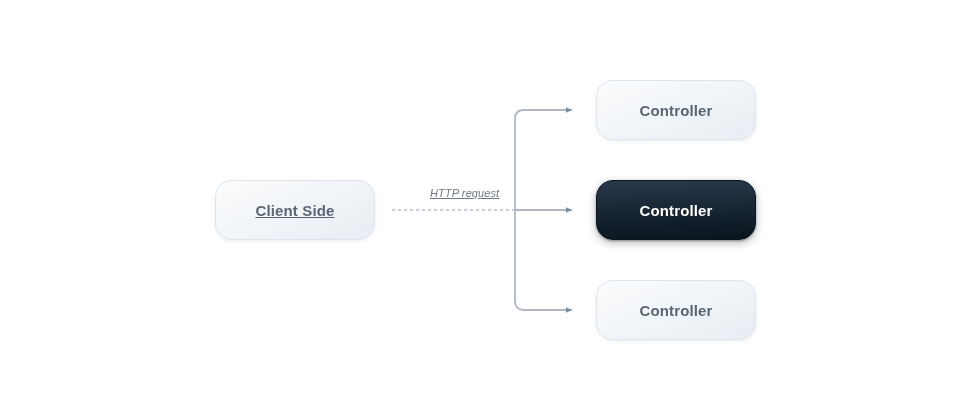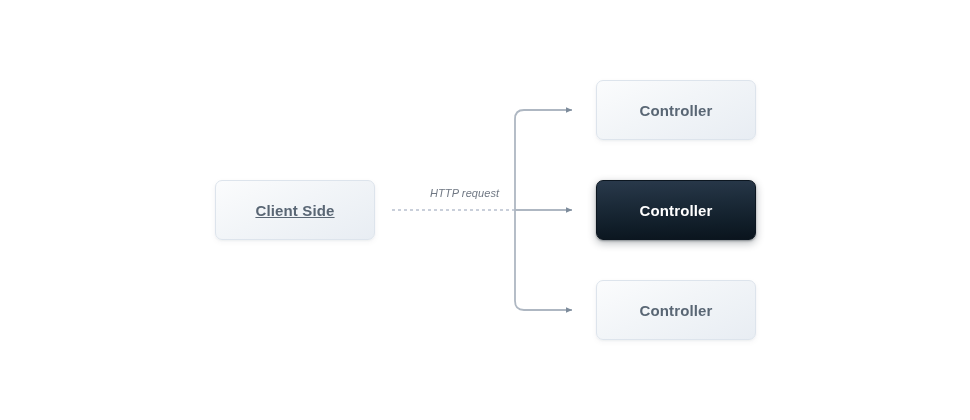--- a/index.html
+++ b/index.html
@@ -22,21 +22,21 @@
     width: 970px;
     height: 420px;
   }
 
   .node {
     position: absolute;
     box-sizing: border-box;
     display: flex;
     align-items: center;
     justify-content: center;
-    border-radius: 7px;
+    border-radius: 17px;
     text-align: center;
     user-select: none;
   }
 
   .node-light {
     background: linear-gradient(155deg, #fbfcfd 0%, #f2f5f8 45%, #e8edf3 100%);
     border: 1px solid #dde4ec;
     box-shadow: 0 1px 2px rgba(30, 50, 75, 0.05),
                 0 2px 6px rgba(30, 50, 75, 0.045);
     color: #596674;
@@ -74,20 +74,21 @@
     font-style: italic;
     color: #6f7783;
     white-space: nowrap;
     user-select: none;
     letter-spacing: 0.1px;
   }
 
   #label-http {
     left: 430px;
     top: 187px;
+    text-decoration: underline;
   }
 
   .svg-layer {
     position: absolute;
     left: 0;
     top: 0;
     pointer-events: none;
   }
 </style>
 </head>

